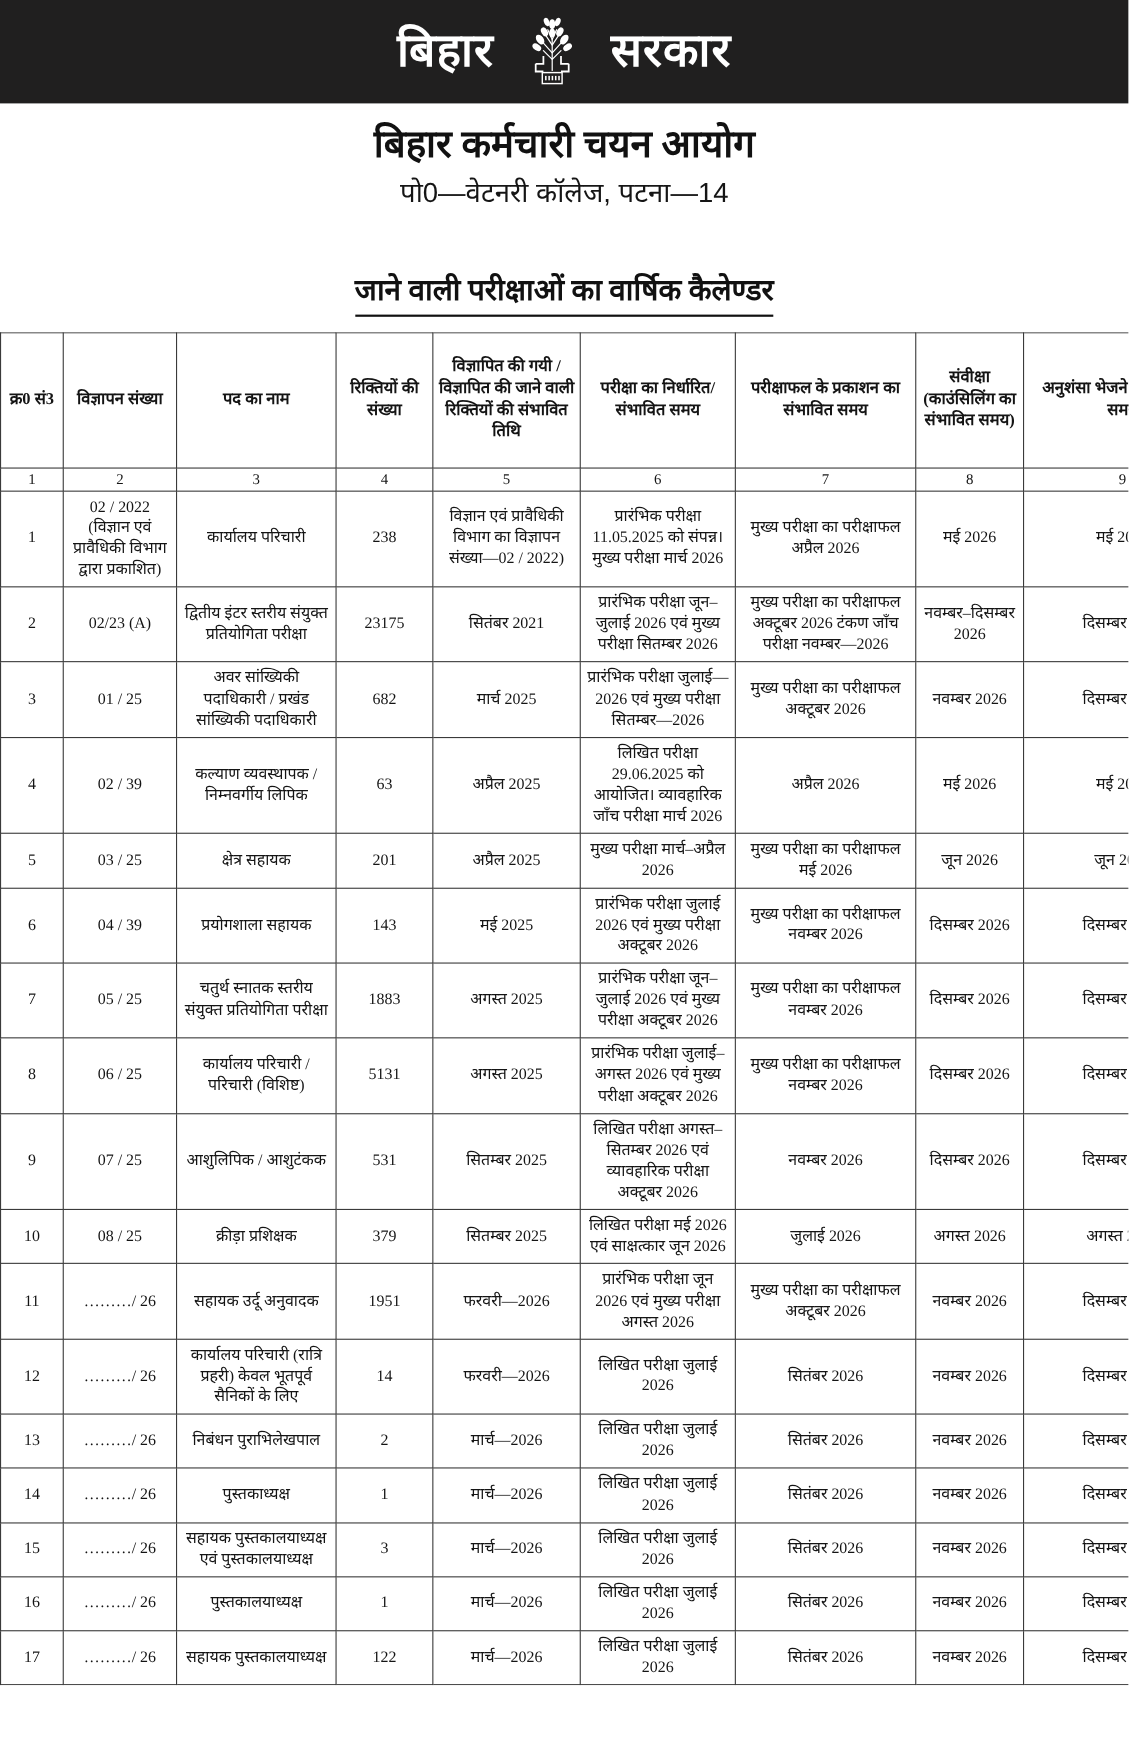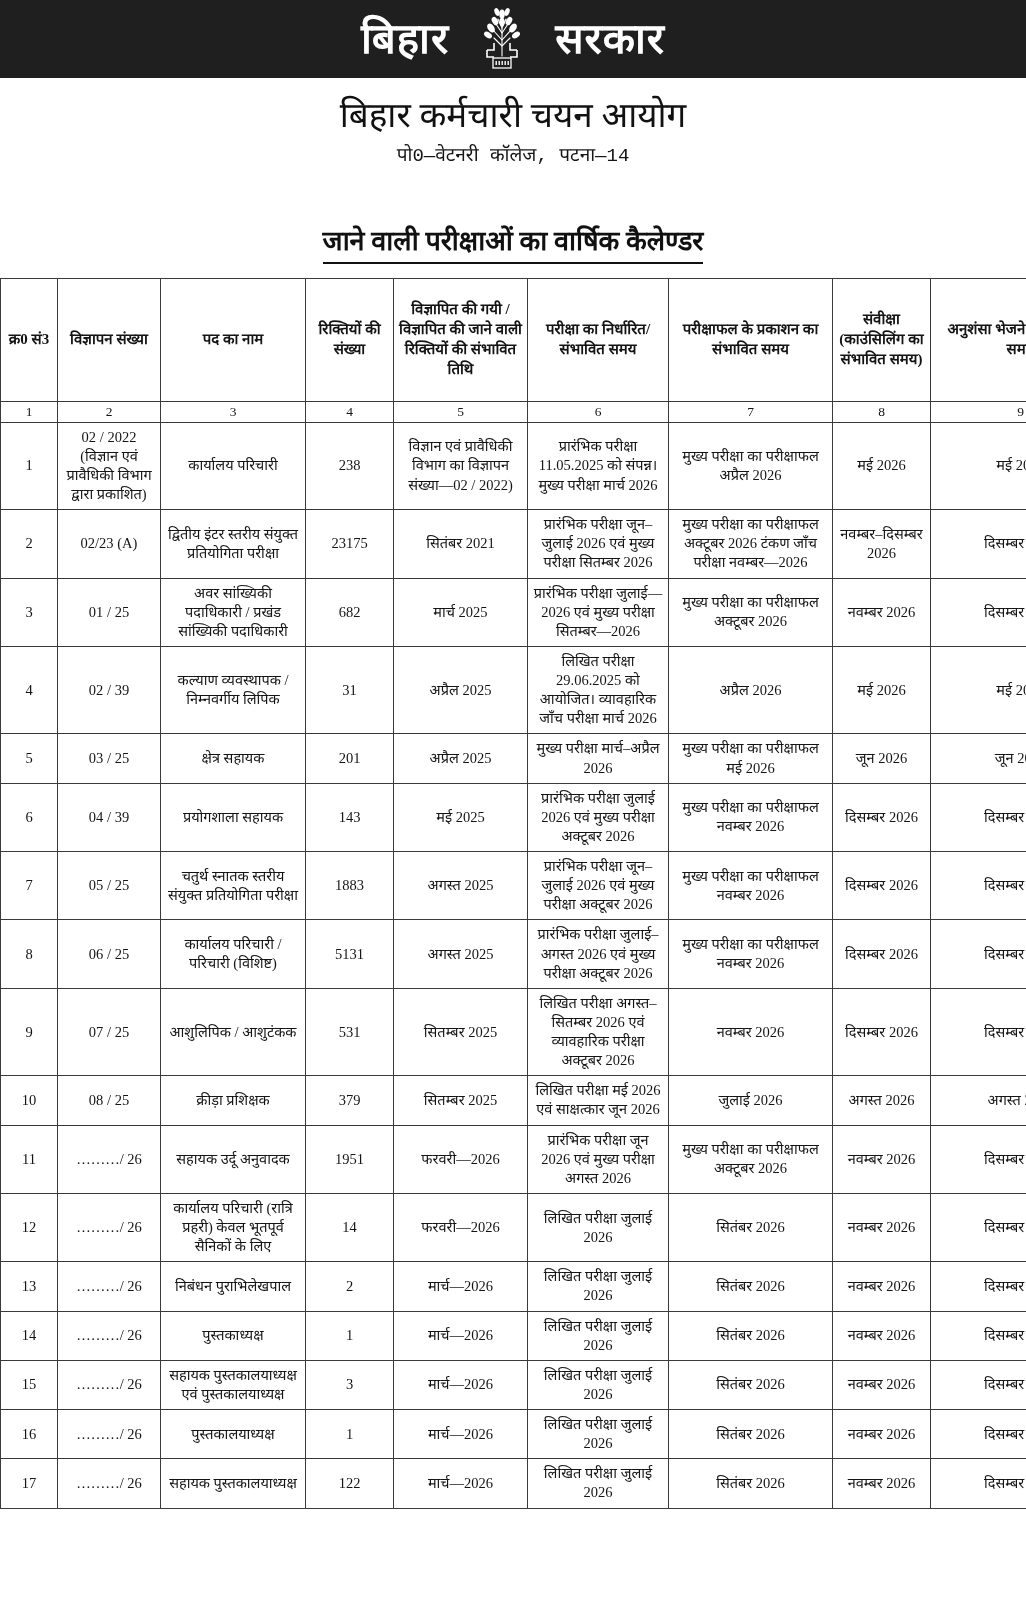--- a/index.html
+++ b/index.html
@@ -11,21 +11,21 @@
     width: 1026px;
     height: 1600px;
     overflow: hidden;
     font-family: "Liberation Sans", sans-serif;
     color: #111111;
   }
 
   
   .banner {
     background: #201f1f;
-    height: 78px;
+    height: 94px;
     display: flex;
     align-items: center;
     justify-content: center;
     gap: 26px;
   }
   .banner-word {
     color: #ffffff;
     font-family: "Liberation Serif", serif;
     font-size: 42px;
     font-weight: bold;
@@ -39,27 +39,27 @@
   }
 
   
   .headings {
     text-align: center;
     padding-top: 16px;
   }
   .org-title {
     font-family: "Liberation Serif", serif;
     font-size: 35px;
-    font-weight: normal;
+    font-weight: bold;
     line-height: 1.25;
     color: #111;
   }
   .org-address {
-    font-family: Liberation Mono, monospace;
-    font-size: 19px;
+    font-family: Liberation Sans, sans-serif;
+    font-size: 25px;
     font-weight: normal;
     line-height: 1.3;
     margin-top: 6px;
     color: #151515;
   }
   .doc-title {
     font-family: "Liberation Serif", serif;
     font-size: 27px;
     font-weight: bold;
     line-height: 1.45;
@@ -245,21 +245,21 @@
           <td>मार्च 2025</td>
           <td>प्रारंभिक परीक्षा जुलाई—2026 एवं मुख्य परीक्षा सितम्बर—2026</td>
           <td>मुख्य परीक्षा का परीक्षाफल अक्टूबर 2026</td>
           <td>नवम्बर 2026</td>
           <td>दिसम्बर 2026</td>
         </tr>
         <tr>
           <td class="num">4</td>
           <td>02 / 39</td>
           <td class="left">कल्याण व्यवस्थापक / निम्नवर्गीय लिपिक</td>
-          <td class="num">31</td>
+          <td class="num">63</td>
           <td>अप्रैल 2025</td>
           <td>लिखित परीक्षा   29.06.2025 को आयोजित। व्यावहारिक जाँच परीक्षा मार्च 2026</td>
           <td>अप्रैल 2026</td>
           <td>मई 2026</td>
           <td>मई 2026</td>
         </tr>
         <tr>
           <td class="num">5</td>
           <td>03 / 25</td>
           <td class="left">क्षेत्र सहायक</td>

